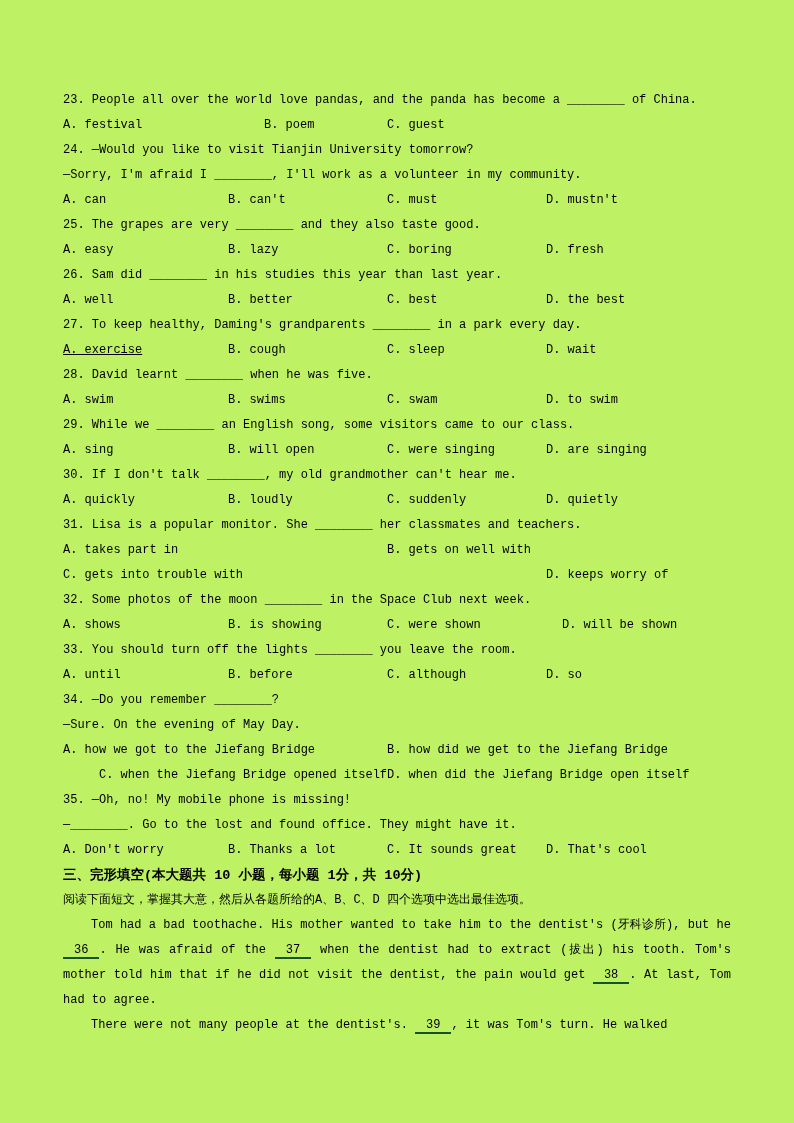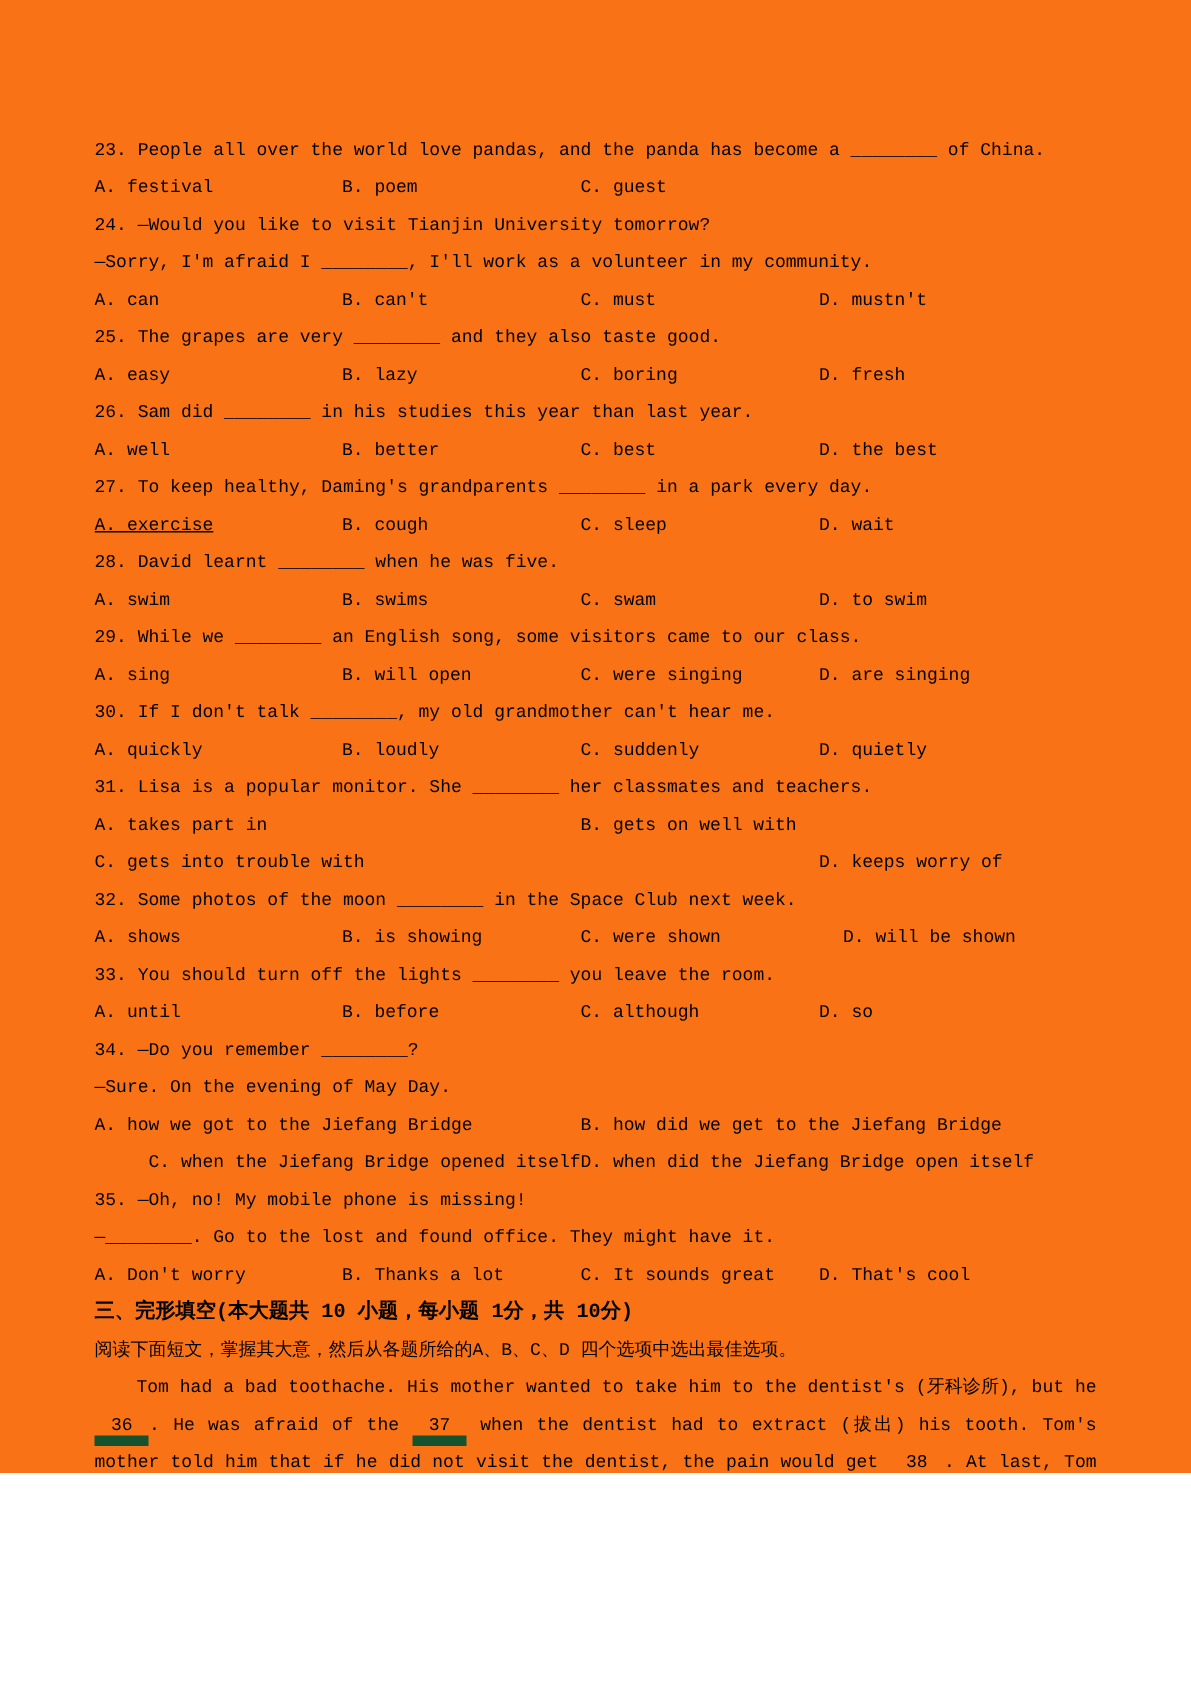--- a/index.html
+++ b/index.html
@@ -1,22 +1,22 @@
 <!DOCTYPE html>
 <html><head>
 <meta charset="utf-8">
 <style>
   html, body { margin: 0; padding: 0; background: #ffffff; }
   .page {
     position: relative;
     width: 794px;
-    height: 982px;
+    height: 1123px;
     box-sizing: border-box;
     margin: 0 auto;
-    background: #f97316;
+    background: #bef264;
     padding: 88px 63px 0 63px;
     font-family: "Liberation Mono", "DejaVu Sans Mono", monospace;
     font-size: 12px;
     line-height: 25px;
     color: #000000;
     overflow: hidden;
   }
   .line { white-space: pre-wrap; }
   .options {
     display: grid;
@@ -29,35 +29,35 @@
     font-size: 13.5px;
     line-height: 25px;
   }
   .instruction { line-height: 25px; }
   .para {
     text-align: justify;
     text-indent: 28px;
     line-height: 25px;
   }
   .blank {
-    border-bottom: 7px solid #14532d;
+    border-bottom: 2px solid #14532d;
     padding: 0 11px;
     white-space: pre;
   }
 </style>
 </head>
 <body>
 
 <div class="page">
   <div id="questions">
       <div class="question">
         <div class="line stem">23. People all over the world love pandas, and the panda has become a ________ of China.</div>
         <div class="options">
           <div class="option" style="grid-column: 1 / 2;">A. festival</div>
-          <div class="option" style="grid-column: 2 / 3;">B. poem</div>
+          <div class="option" style="grid-column: 2 / 3; margin-left: 36px;">B. poem</div>
           <div class="option" style="grid-column: 3 / 4;">C. guest</div>
         </div>
       </div>
       <div class="question">
         <div class="line stem">24. —Would you like to visit Tianjin University tomorrow?</div>
         <div class="line stem">—Sorry, I'm afraid I ________, I'll work as a volunteer in my community.</div>
         <div class="options">
           <div class="option" style="grid-column: 1 / 2;">A. can</div>
           <div class="option" style="grid-column: 2 / 3;">B. can't</div>
           <div class="option" style="grid-column: 3 / 4;">C. must</div>

